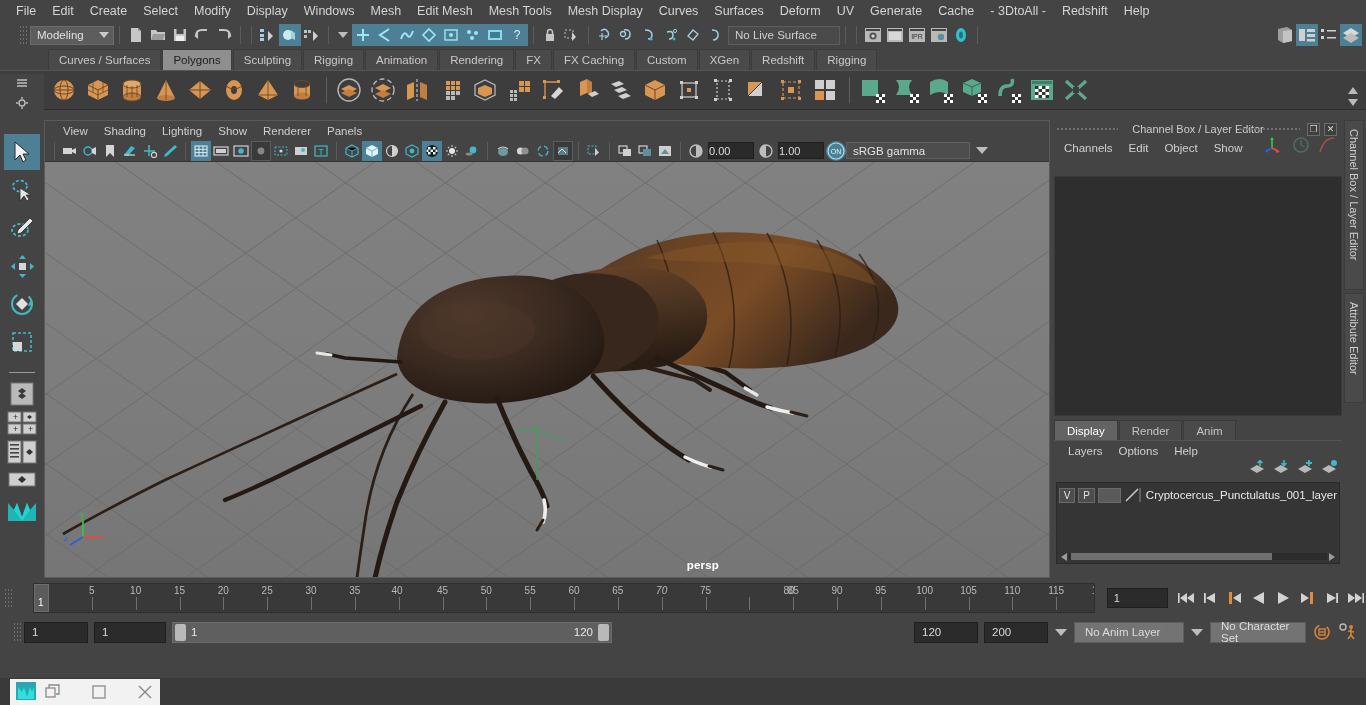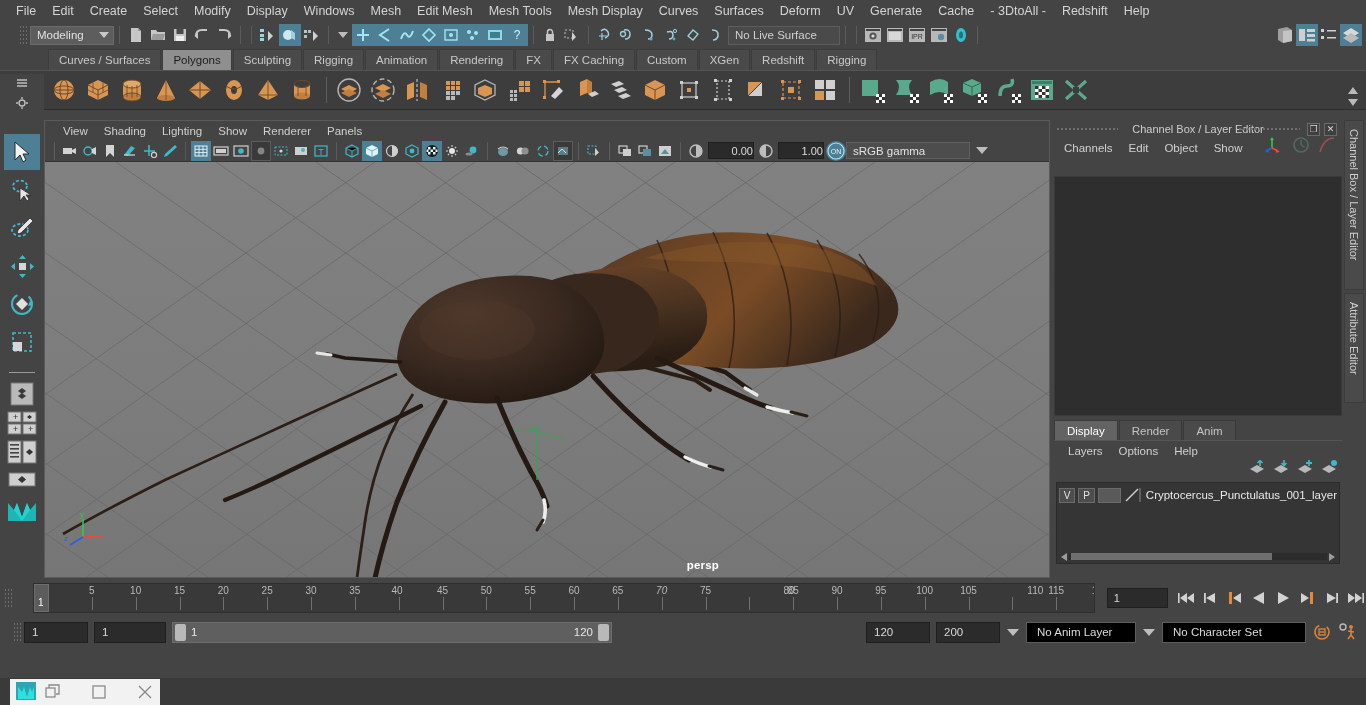--- a/index.html
+++ b/index.html
@@ -98,21 +98,21 @@
   .vpmenu .mi { padding: 0 8px; cursor: pointer; }
   .vptoolbar {
     height: 22px; background: #444; display: flex; align-items: center;
     padding-left: 4px; border-bottom: 1px solid #343434;
   }
   .vb { width: 20px; height: 20px; display:inline-flex; align-items:center; justify-content:center; flex:0 0 auto; cursor:pointer;}
   .vb.on { background: #4d7f95; }
   .vb.dark { background: #3a3a3a; border:1px solid #5c5c5c; }
   .numfield {
     width: 46px; height: 17px; background: #2a2a2a; color: #dcdcdc; font-size: 11px;
-    display: flex; align-items: center; justify-content: flex-end; border: 1px solid #1f1f1f;
+    display: flex; align-items: center; justify-content: flex-start; border: 1px solid #1f1f1f;
     margin: 0 2px;
   }
   .gammafield {
     width: 124px; height: 17px; background: #4d4d4d; border: 1px solid #606060;
     color: #e2e2e2; font-size: 11.5px; display: flex; align-items: center; padding-left: 6px;
   }
   .gamma-caret {
     width: 0; height: 0; border-left: 6px solid transparent; border-right: 6px solid transparent;
     border-top: 7px solid #bdbdbd; margin-left: 6px;
   }
@@ -240,21 +240,21 @@
   }
   .rangebar {
     position: relative; height: 21px; background: #5f5f5f; border: 1px solid #6c6c6c;
     display: flex; align-items: center; justify-content: space-between; padding: 0 2px;
   }
   .rhandle { width: 11px; height: 17px; background: #b9b9b9; border-radius: 2px; cursor:pointer;}
   .rlabel { font-size: 11.5px; color: #e6e6e6; }
   .dropcaret { width: 0; height: 0; border-left: 6px solid transparent; border-right: 6px solid transparent;
                border-top: 7px solid #bdbdbd; margin: 0 7px; cursor:pointer;}
   .combofield {
-    height: 21px; background: #000000; border: 1px solid #5d5d5d; color: #dcdcdc;
+    height: 21px; background: #737373; border: 1px solid #5d5d5d; color: #dcdcdc;
     font-size: 11.5px; display: flex; align-items: center; padding: 0 10px;
   }
 
   
   .cmdline {
     position: absolute; left: 0; top: 652px; width: 1366px; height: 26px;
     background: #444; display: flex; align-items: center; padding-left: 12px;
   }
   .cmd-label { font-size: 11.5px; color: #dcdcdc; width: 50px; }
   .cmd-input {
@@ -1475,21 +1475,21 @@
         <div class="ts-tick" style="left: 759.167px;">85</div>
         <div class="ts-mark" style="left: 759.167px;"></div>
         <div class="ts-tick" style="left: 803px;">90</div>
         <div class="ts-mark" style="left: 803px;"></div>
         <div class="ts-tick" style="left: 846.833px;">95</div>
         <div class="ts-mark" style="left: 846.833px;"></div>
         <div class="ts-tick" style="left: 890.667px;">100</div>
         <div class="ts-mark" style="left: 890.667px;"></div>
         <div class="ts-tick" style="left: 934.5px;">105</div>
         <div class="ts-mark" style="left: 934.5px;"></div>
-        <div class="ts-tick" style="left: 978.333px; margin-left: 23px;">110</div>
+        <div class="ts-tick" style="left: 978.333px;">110</div>
         <div class="ts-mark" style="left: 978.333px;"></div>
         <div class="ts-tick" style="left: 1022.17px;">115</div>
         <div class="ts-mark" style="left: 1022.17px;"></div>
         <div class="ts-tick" style="left: 1066px;">120</div>
       </div>
     <div class="ts-framefield">
       <span>1</span>
     </div>
     <div style="display:flex;align-items:center;margin-left:8px;gap:2px;">
       <span class="pb">
@@ -1566,21 +1566,21 @@
       <span>120</span>
     </div>
     <div class="rfield" style="width:64px;margin-right:0;">
       <span>200</span>
     </div>
     <div class="dropcaret"></div>
     <div class="combofield" style="width:110px;">
       <span>No Anim Layer</span>
     </div>
     <div class="dropcaret"></div>
-    <div class="combofield" style="width:144px;align-items:center;">
+    <div class="combofield" style="width:96px;align-items:center;">
       <span>No Character Set</span>
     </div>
     <span style="margin:0 6px;display:inline-flex;">
       <svg width="20" height="20" viewBox="0 0 20 20">
           <circle cx="10" cy="10" r="7" fill="none" stroke="#d8833a" stroke-width="1.6" stroke-dasharray="30 8"></circle>
           <rect x="7" y="7" width="6" height="6" fill="none" stroke="#d8833a" stroke-width="1.4"></rect>
           <path d="M8 10h4" stroke="#d8833a" stroke-width="1.4"></path>
         </svg>
     </span>
     <span style="margin-right:8px;display:inline-flex;">

